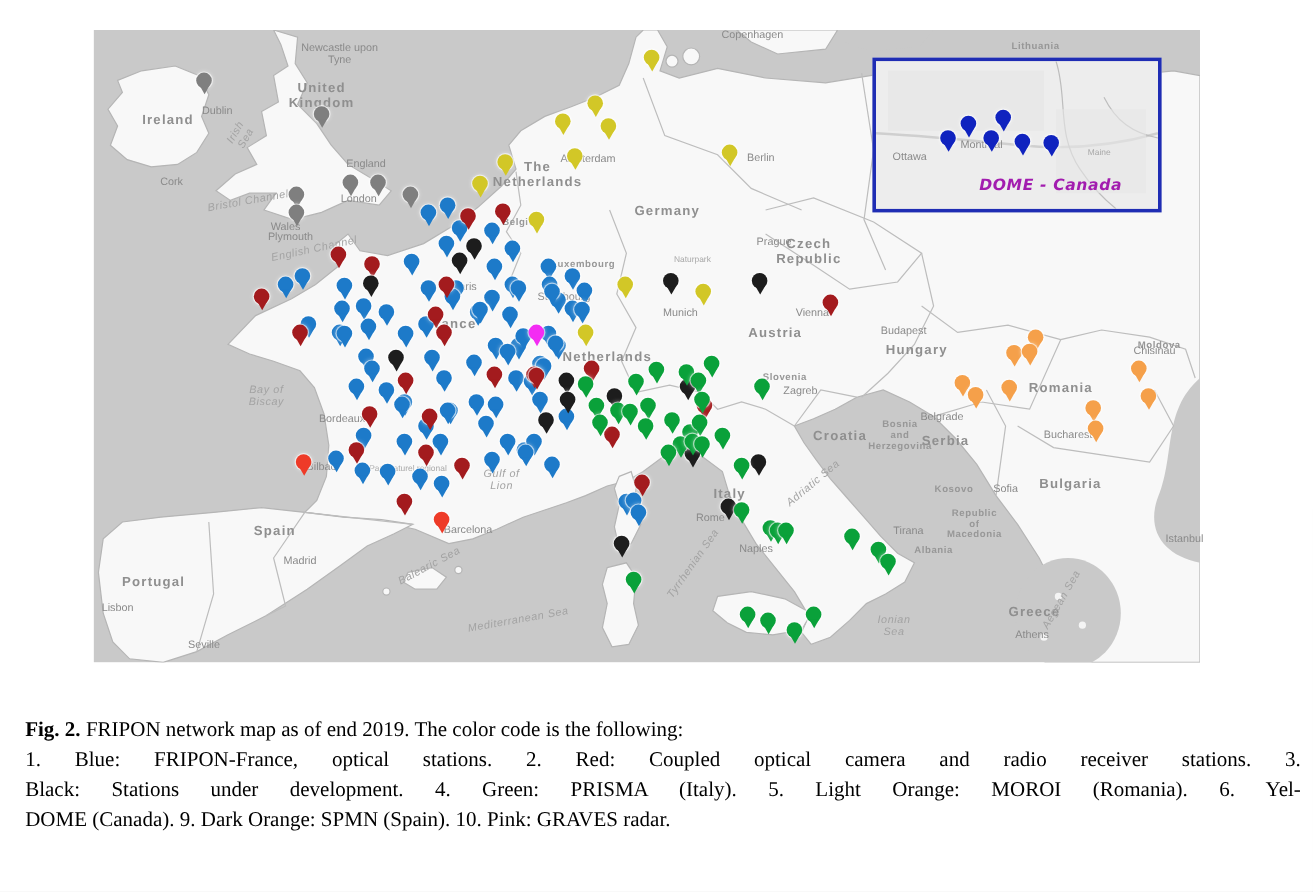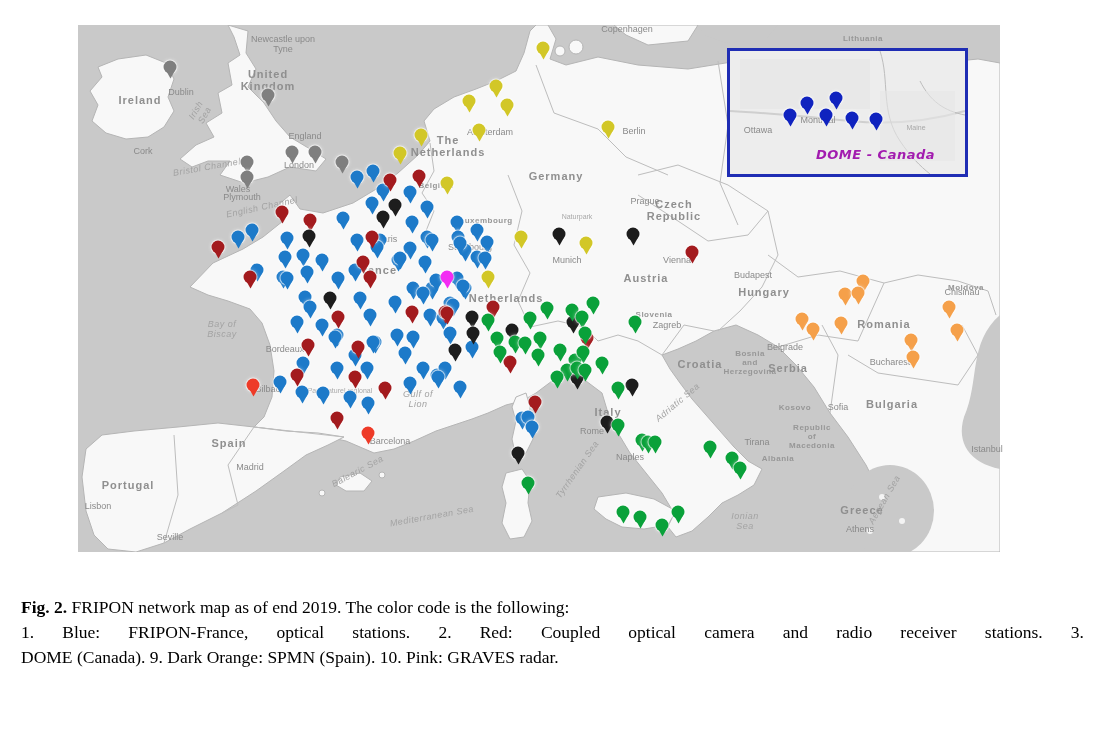--- a/index.html
+++ b/index.html
@@ -383,16 +383,17 @@
       <div class="pin" style="color: rgb(16, 35, 191); left: 852px; top: 118px;"></div>
       <div class="pin" style="color: rgb(16, 35, 191); left: 876px; top: 119px;"></div>
       <div class="pin" style="color: rgb(238, 59, 40); left: 253px; top: 385px;"></div>
       <div class="pin" style="color: rgb(238, 59, 40); left: 368px; top: 433px;"></div>
       <div class="pin" style="color: rgb(243, 44, 243); left: 447px; top: 277px;"></div>
     </div>
 
   <div id="caption">
     <div class="cap-line cap-first"><span class="figlabel">Fig. 2.</span><span> FRIPON network map as of end 2019. The color code is the following:</span></div>
     <div class="cap-line cap-just">1. Blue: FRIPON-France, optical stations. 2. Red: Coupled optical camera and radio receiver stations. 3.</div>
+    <div class="cap-line cap-just">Black: Stations under development. 4. Green: PRISMA (Italy). 5. Light Orange: MOROI (Romania). 6. Yel-</div>
     <div class="cap-line cap-last">DOME (Canada). 9. Dark Orange: SPMN (Spain). 10. Pink: GRAVES radar.</div>
   </div>
 
 </div>
 
 </body></html>

